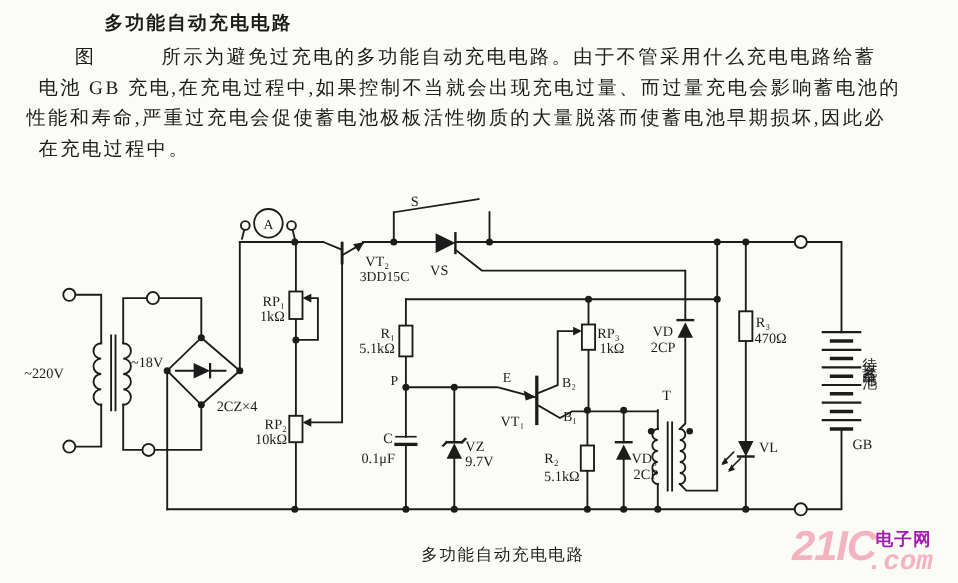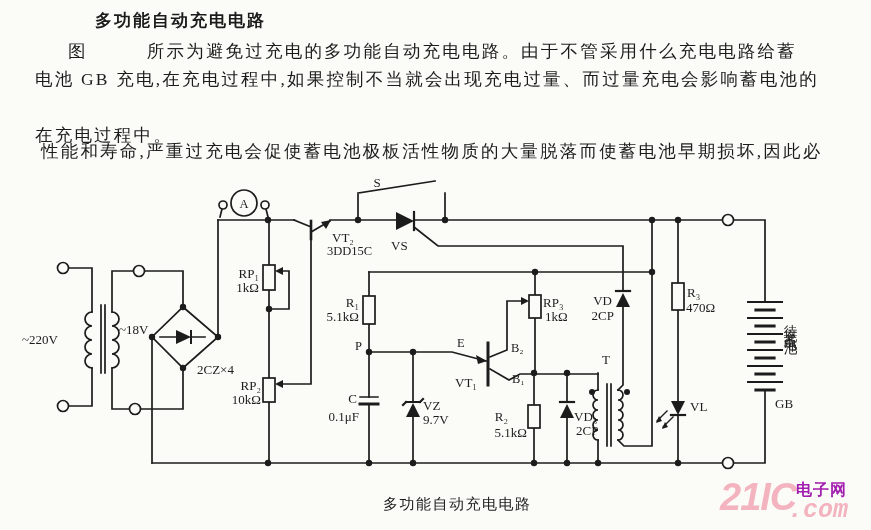--- a/index.html
+++ b/index.html
@@ -4,21 +4,21 @@
 <style>
   html,body{margin:0;padding:0;}
   body{width:871px;height:530px;background:#fbfbf7;overflow:hidden;
        font-family:"Liberation Serif","DejaVu Serif",serif;color:#1f1f1f;}
   #page{position:relative;width:871px;height:452px;background:#fbfbf7;}
   .txt{position:absolute;white-space:pre;color:#1c1c1c;}
   #doc-title{left:95px;top:9px;font-size:17px;font-weight:600;letter-spacing:2px;}
   .pline{font-size:17.5px;letter-spacing:2.2px;}
   #pline-0{left:68px;top:39px;}
   #pline-1{left:35px;top:67px;}
-  #pline-2{left:41px;top:95px;margin-top:44px;}
+  #pline-2{left:24px;top:95px;}
   #pline-3{left:35px;top:123px;}
   #fig-caption{left:383px;top:495px;font-size:15px;letter-spacing:1.5px;}
   svg{position:absolute;left:0;top:0;}
   svg text{font-family:"Liberation Serif","DejaVu Serif",serif;fill:#1c1c1c;}
   .lbl{font-size:13px;}
   .lbl-s{font-size:12.5px;}
   #battery-label{left:781px;top:314px;font-size:13.5px;letter-spacing:4px;
       writing-mode:vertical-rl;text-orientation:upright;}
   
   #wm{position:absolute;left:714px;top:476px;width:157px;height:54px;}

